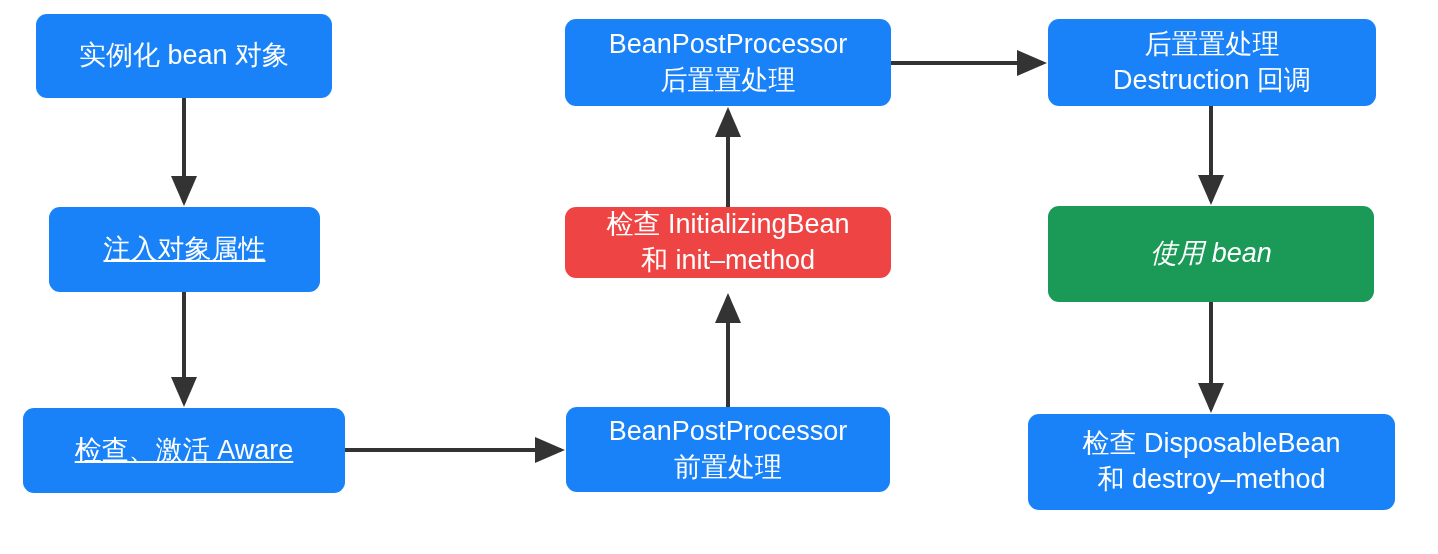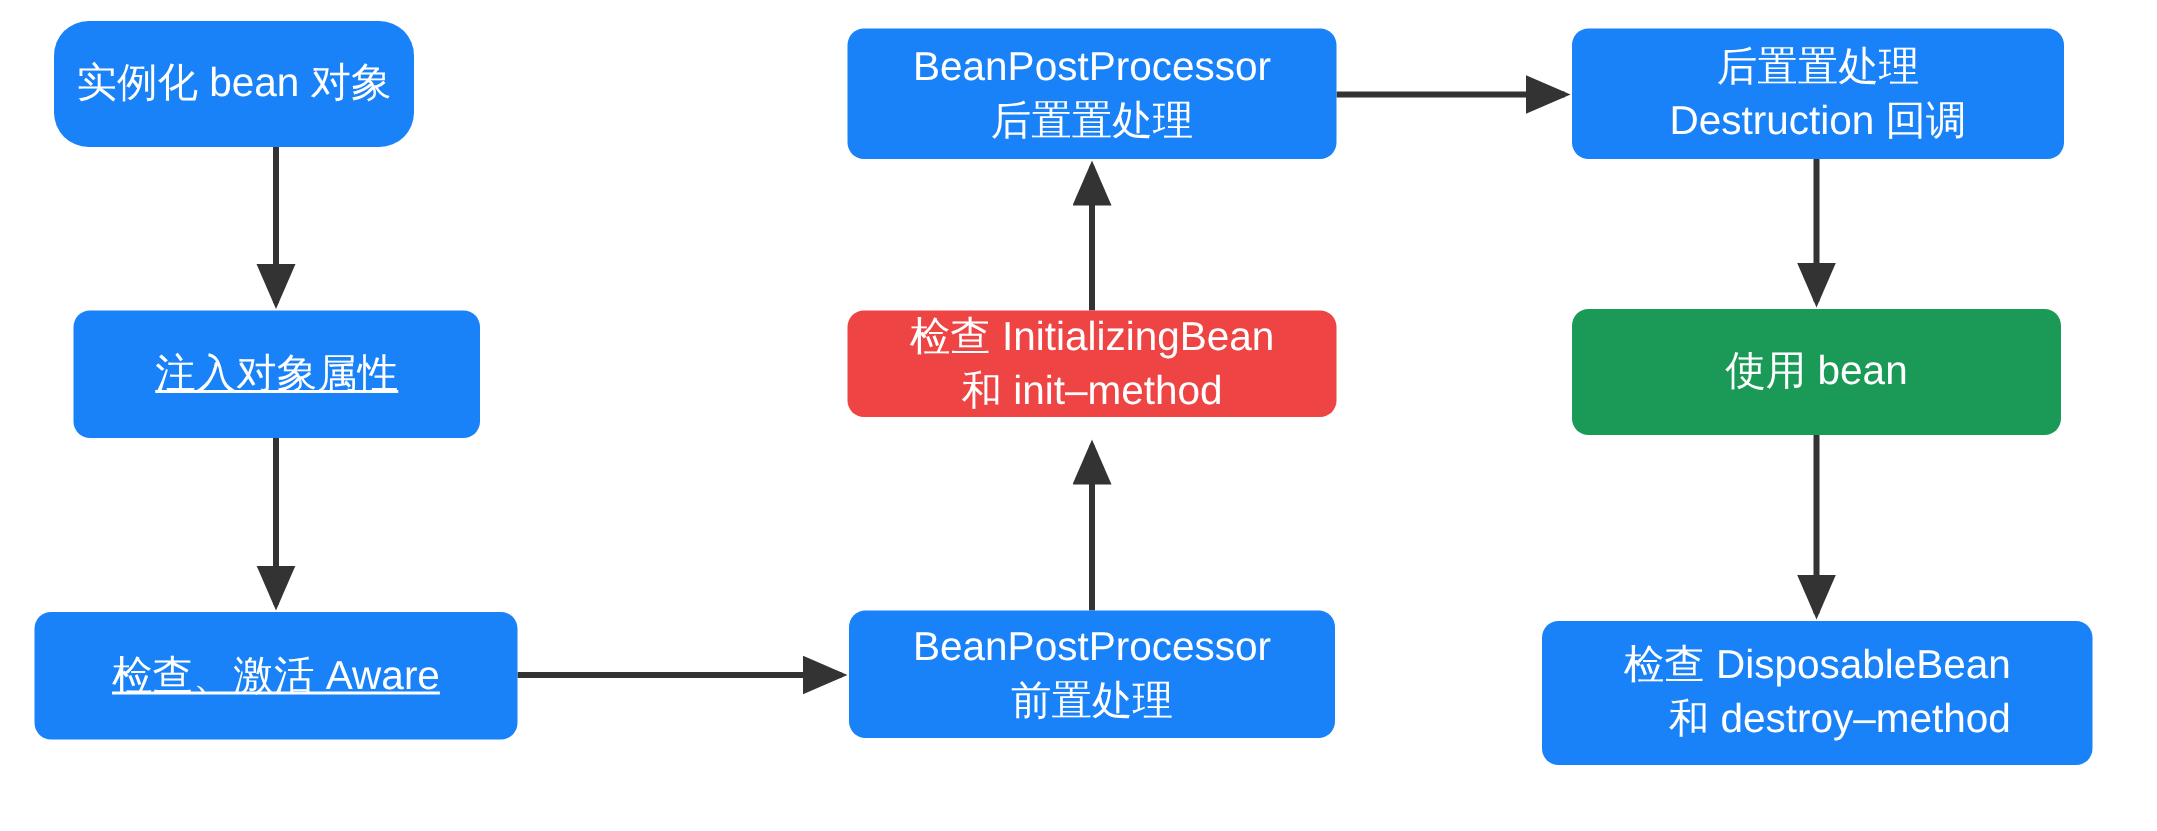--- a/index.html
+++ b/index.html
@@ -54,36 +54,36 @@
     <line x1="184" y1="98" x2="184" y2="202" marker-end="url(#ah)"></line>
     <line x1="184" y1="292" x2="184" y2="403" marker-end="url(#ah)"></line>
     <line x1="345" y1="450" x2="561" y2="450" marker-end="url(#ah)"></line>
     <line x1="728" y1="407" x2="728" y2="297" marker-end="url(#ah)"></line>
     <line x1="728" y1="207" x2="728" y2="111" marker-end="url(#ah)"></line>
     <line x1="891" y1="63" x2="1043" y2="63" marker-end="url(#ah)"></line>
     <line x1="1211" y1="106" x2="1211" y2="201" marker-end="url(#ah)"></line>
     <line x1="1211" y1="290" x2="1211" y2="409" marker-end="url(#ah)"></line>
   </svg>
 
-  <div class="node" style="left: 36px; top: 14px; width: 240px; height: 84px; background: rgb(26, 130, 248); border-radius: 23px;">实例化 bean 对象</div>
+  <div class="node" style="left: 36px; top: 14px; width: 296px; height: 84px; background: rgb(26, 130, 248);">实例化 bean 对象</div>
 
   <div class="node" style="left: 49px; top: 207px; width: 271px; height: 85px; background: rgb(26, 130, 248); text-decoration: underline;">注入对象属性</div>
 
   <div class="node" style="left: 23px; top: 408px; width: 322px; height: 85px; background: rgb(26, 130, 248); text-decoration: underline;">检查、激活 Aware</div>
 
   <div class="node" style="left: 565px; top: 19px; width: 326px; height: 87px; background: rgb(26, 130, 248);">BeanPostProcessor
 后置置处理</div>
 
   <div class="node" style="left: 565px; top: 207px; width: 326px; height: 71px; background: #ef4444;">检查 InitializingBean
 和 init–method</div>
 
   <div class="node" style="left: 566px; top: 407px; width: 324px; height: 85px; background: rgb(26, 130, 248);">BeanPostProcessor
 前置处理</div>
 
   <div class="node" style="left: 1048px; top: 19px; width: 328px; height: 87px; background: rgb(26, 130, 248);">后置置处理
 Destruction 回调</div>
 
-  <div class="node" style="left: 1048px; top: 206px; width: 326px; height: 84px; background: rgb(27, 154, 87);">使用 bean</div>
+  <div class="node" style="left: 1048px; top: 206px; width: 326px; height: 96px; background: rgb(27, 154, 87); font-style: italic;">使用 bean</div>
 
-  <div class="node" style="left: 1028px; top: 414px; width: 367px; height: 96px; background: rgb(26, 130, 248); text-align: right;">检查 DisposableBean
+  <div class="node" style="left: 1028px; top: 414px; width: 367px; height: 96px; background: rgb(26, 130, 248);">检查 DisposableBean
 和 destroy–method</div>
 
 </div>
 
 </body></html>

